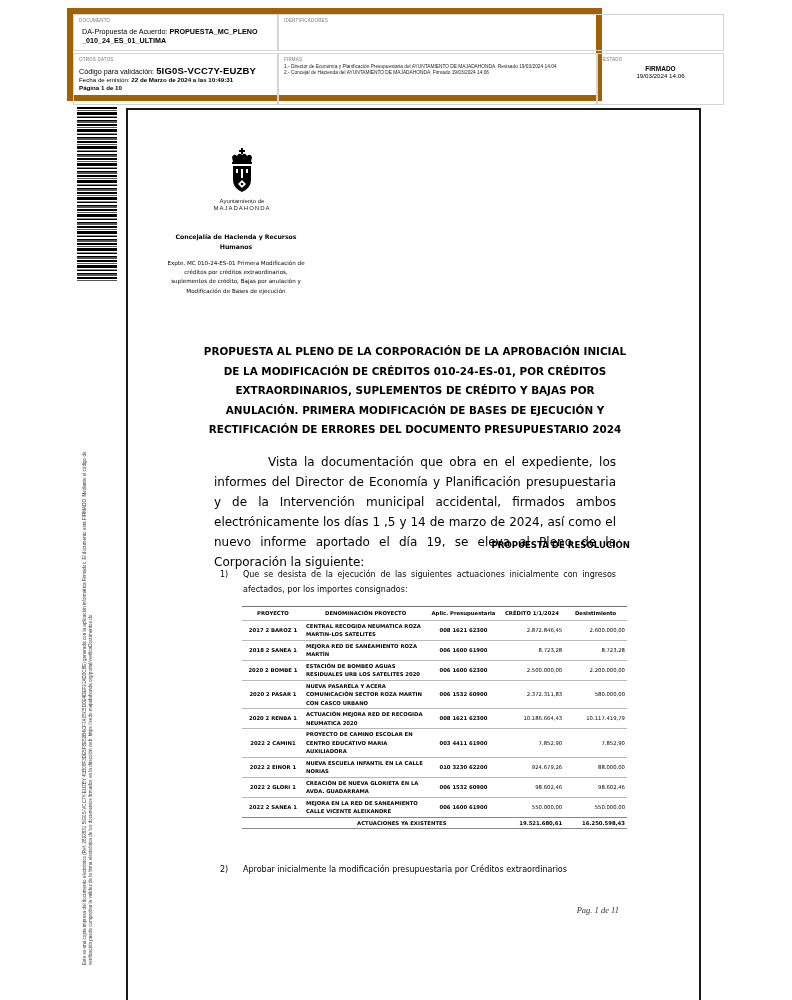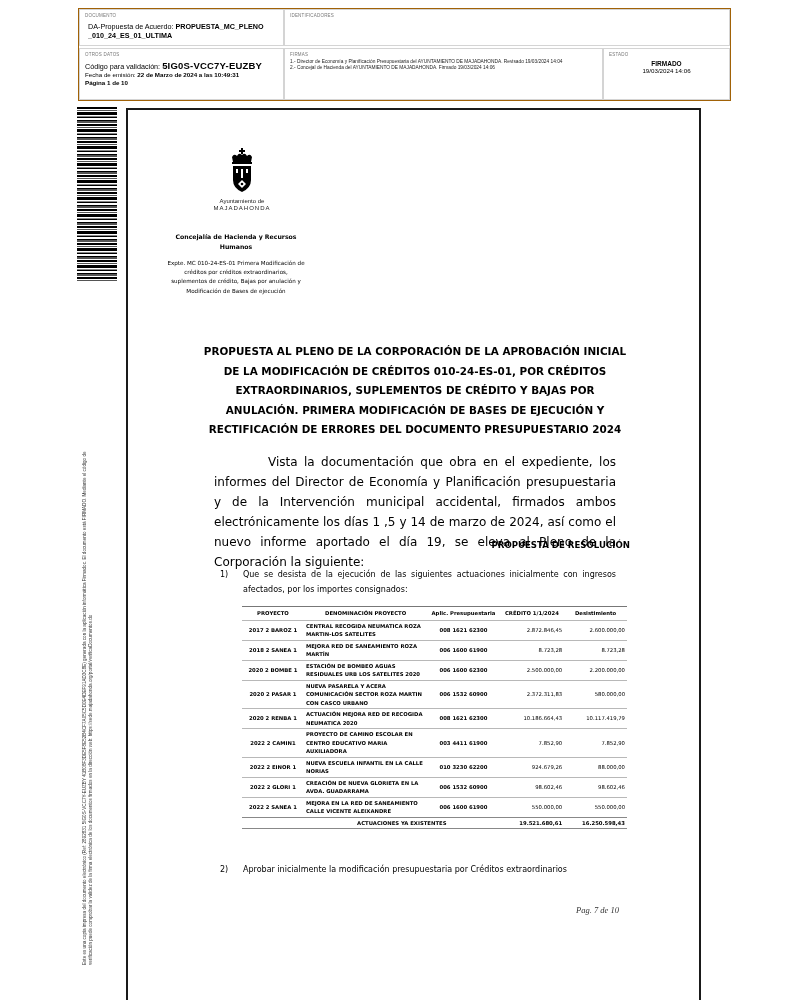--- a/index.html
+++ b/index.html
@@ -1,21 +1,21 @@
 <!DOCTYPE html>
 <html><head>
 <meta charset="utf-8">
 <style>
   html, body { margin: 0; padding: 0; }
   body {
     width: 792px; height: 1000px; position: relative; overflow: hidden;
     background: #ffffff; font-family: "Liberation Sans", sans-serif; color: #000;
   }
   
-  .hdr { position: absolute; left: 78px; top: 8px; width: 653px; height: 93px; border: 1px solid #a16207; box-sizing: border-box; }
+  .hdr { position: absolute; left: 67px; top: 8px; width: 535px; height: 93px; border: 6px solid #a16207; box-sizing: border-box; }
   .hcell { position: absolute; box-sizing: border-box; border: 1px solid #d4d4d4; padding: 3px 5px; }
   .hlabel { font-size: 4.5px; color: #777; letter-spacing: 0.2px; text-transform: uppercase; display: block; margin-bottom: 4px; }
   .c-doc { left: 0; top: 0; width: 205px; height: 37px; }
   .c-ids { left: 205px; top: 0; width: 446px; height: 37px; }
   .c-otros { left: 0; top: 39px; width: 205px; height: 52px; }
   .c-firmas { left: 205px; top: 39px; width: 319px; height: 52px; }
   .c-estado { left: 524px; top: 39px; width: 127px; height: 52px; }
   .doc-text { font-size: 7.2px; line-height: 9px; padding-left: 3px; }
   .doc-text b { font-weight: bold; }
   .otros-line1 { font-size: 7.2px; line-height: 9px; }
@@ -227,14 +227,14 @@
         <td class="des">16.250.598,43</td>
       </tr>
     </tfoot>
   </table>
 
   <div class="item2">
     <span class="num">2)</span>
     <span>Aprobar inicialmente la modificación presupuestaria por Créditos extraordinarios</span>
   </div>
 
-  <div class="pagenum">Pag. 7 de 10</div>
+  <div class="pagenum">Pag. 1 de 11</div>
 </div>
 
 </body></html>

